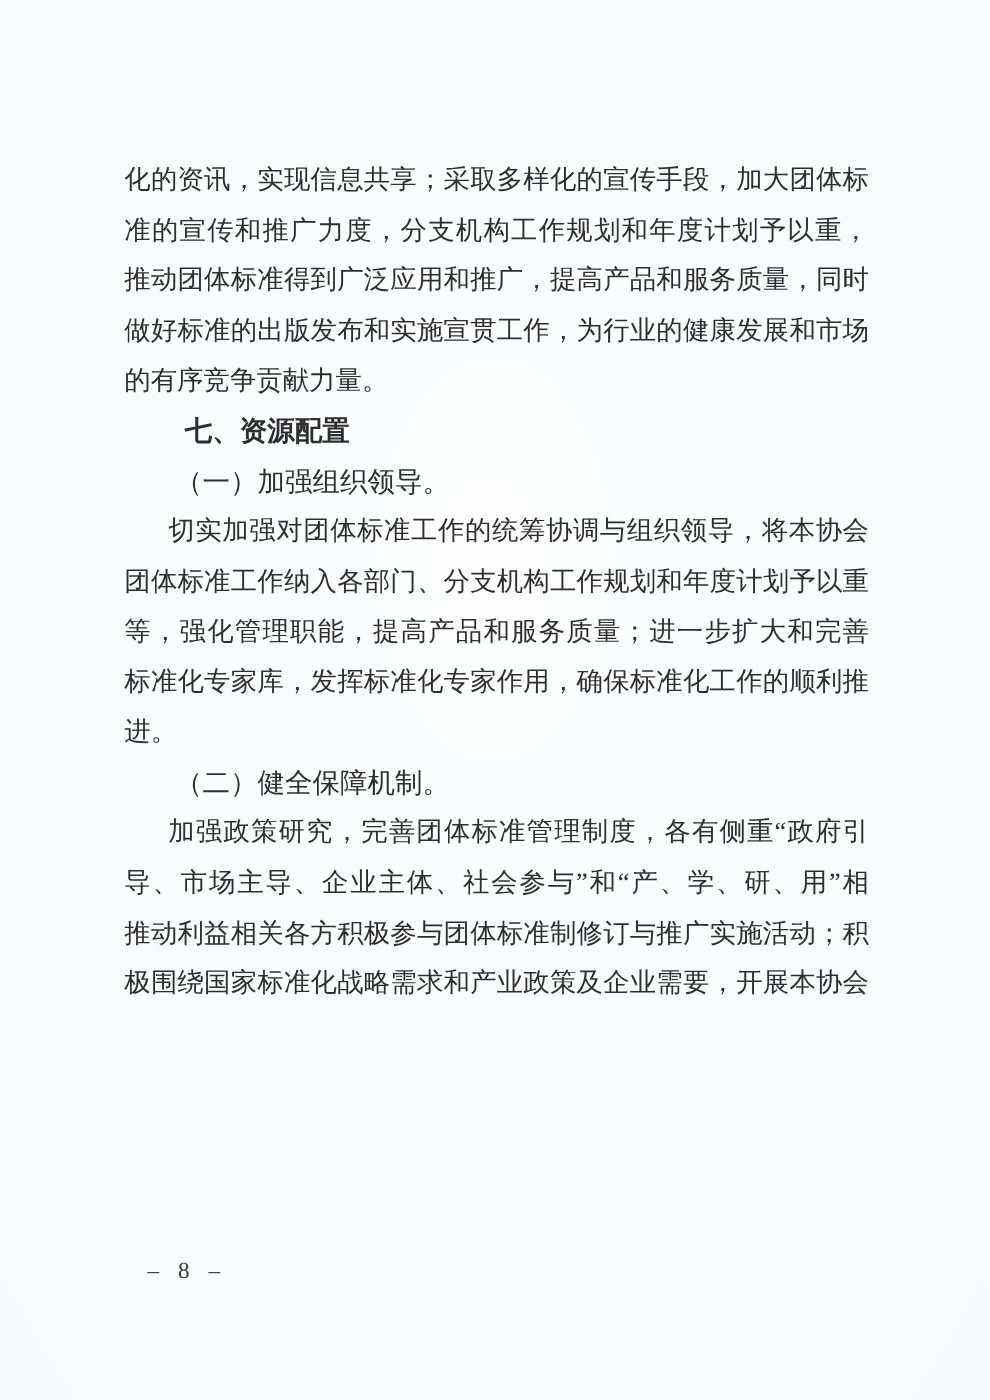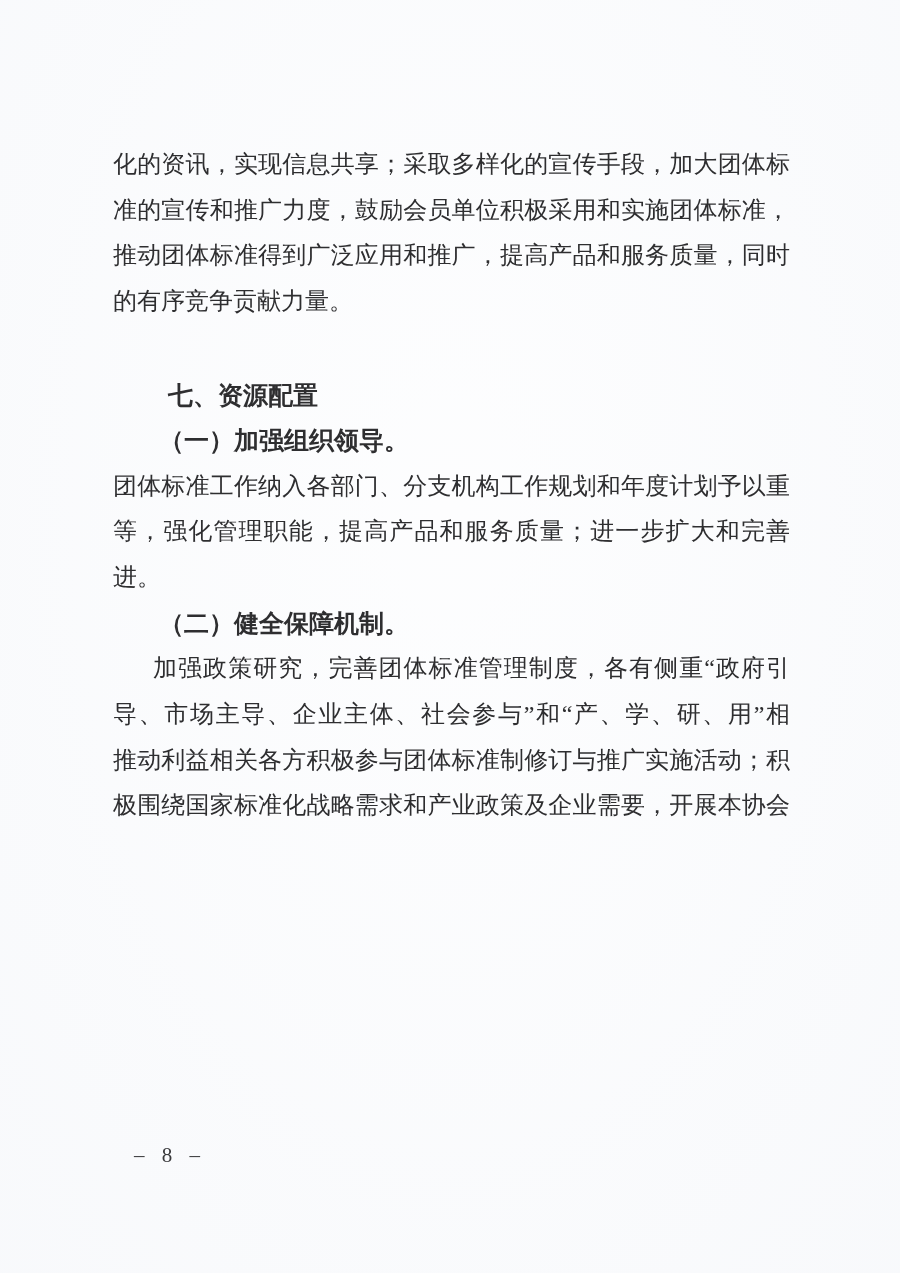--- a/index.html
+++ b/index.html
@@ -46,25 +46,24 @@
   
   .line.indent { text-indent: 40px; }
   
   .line.heading-section {
     font-family: "Liberation Sans", "DejaVu Sans", sans-serif;
     font-weight: 700;
     font-size: 25px;
     text-indent: 55px;
     text-align: center;
     text-align-last: left;
-    margin-top: 48px;
   }
   
   .line.heading-sub {
-    font-weight: 700;
+    font-weight: 400;
     font-size: 25px;
     text-indent: 46px;
     text-align: left;
     text-align-last: left;
   }
   .page-number {
     position: absolute;
     left: 134px;
     top: 1143px;
     font-size: 21px;
@@ -75,37 +74,40 @@
 </style>
 </head>
 <body>
 
 <div class="page">
 
   <main class="text-block">
 
       <p class="line body">化的资讯，实现信息共享；采取多样化的宣传手段，加大团体标</p>
 
-      <p class="line body">准的宣传和推广力度，鼓励会员单位积极采用和实施团体标准，</p>
+      <p class="line body">准的宣传和推广力度，分支机构工作规划和年度计划予以重，</p>
 
       <p class="line body">推动团体标准得到广泛应用和推广，提高产品和服务质量，同时</p>
 
+      <p class="line body">做好标准的出版发布和实施宣贯工作，为行业的健康发展和市场</p>
 
       <p class="line body no-fill">的有序竞争贡献力量。</p>
 
       <p class="line heading-section indent no-fill">七、资源配置</p>
 
       <p class="line heading-sub indent no-fill">（一）加强组织领导。</p>
 
+      <p class="line body indent">切实加强对团体标准工作的统筹协调与组织领导，将本协会</p>
 
       <p class="line body">团体标准工作纳入各部门、分支机构工作规划和年度计划予以重</p>
 
 
       <p class="line body">等，强化管理职能，提高产品和服务质量；进一步扩大和完善</p>
 
+      <p class="line body">标准化专家库，发挥标准化专家作用，确保标准化工作的顺利推</p>
 
       <p class="line body no-fill">进。</p>
 
       <p class="line heading-sub indent no-fill">（二）健全保障机制。</p>
 
       <p class="line body indent">加强政策研究，完善团体标准管理制度，各有侧重“政府引</p>
 
       <p class="line body">导、市场主导、企业主体、社会参与”和“产、学、研、用”相</p>
 
 

